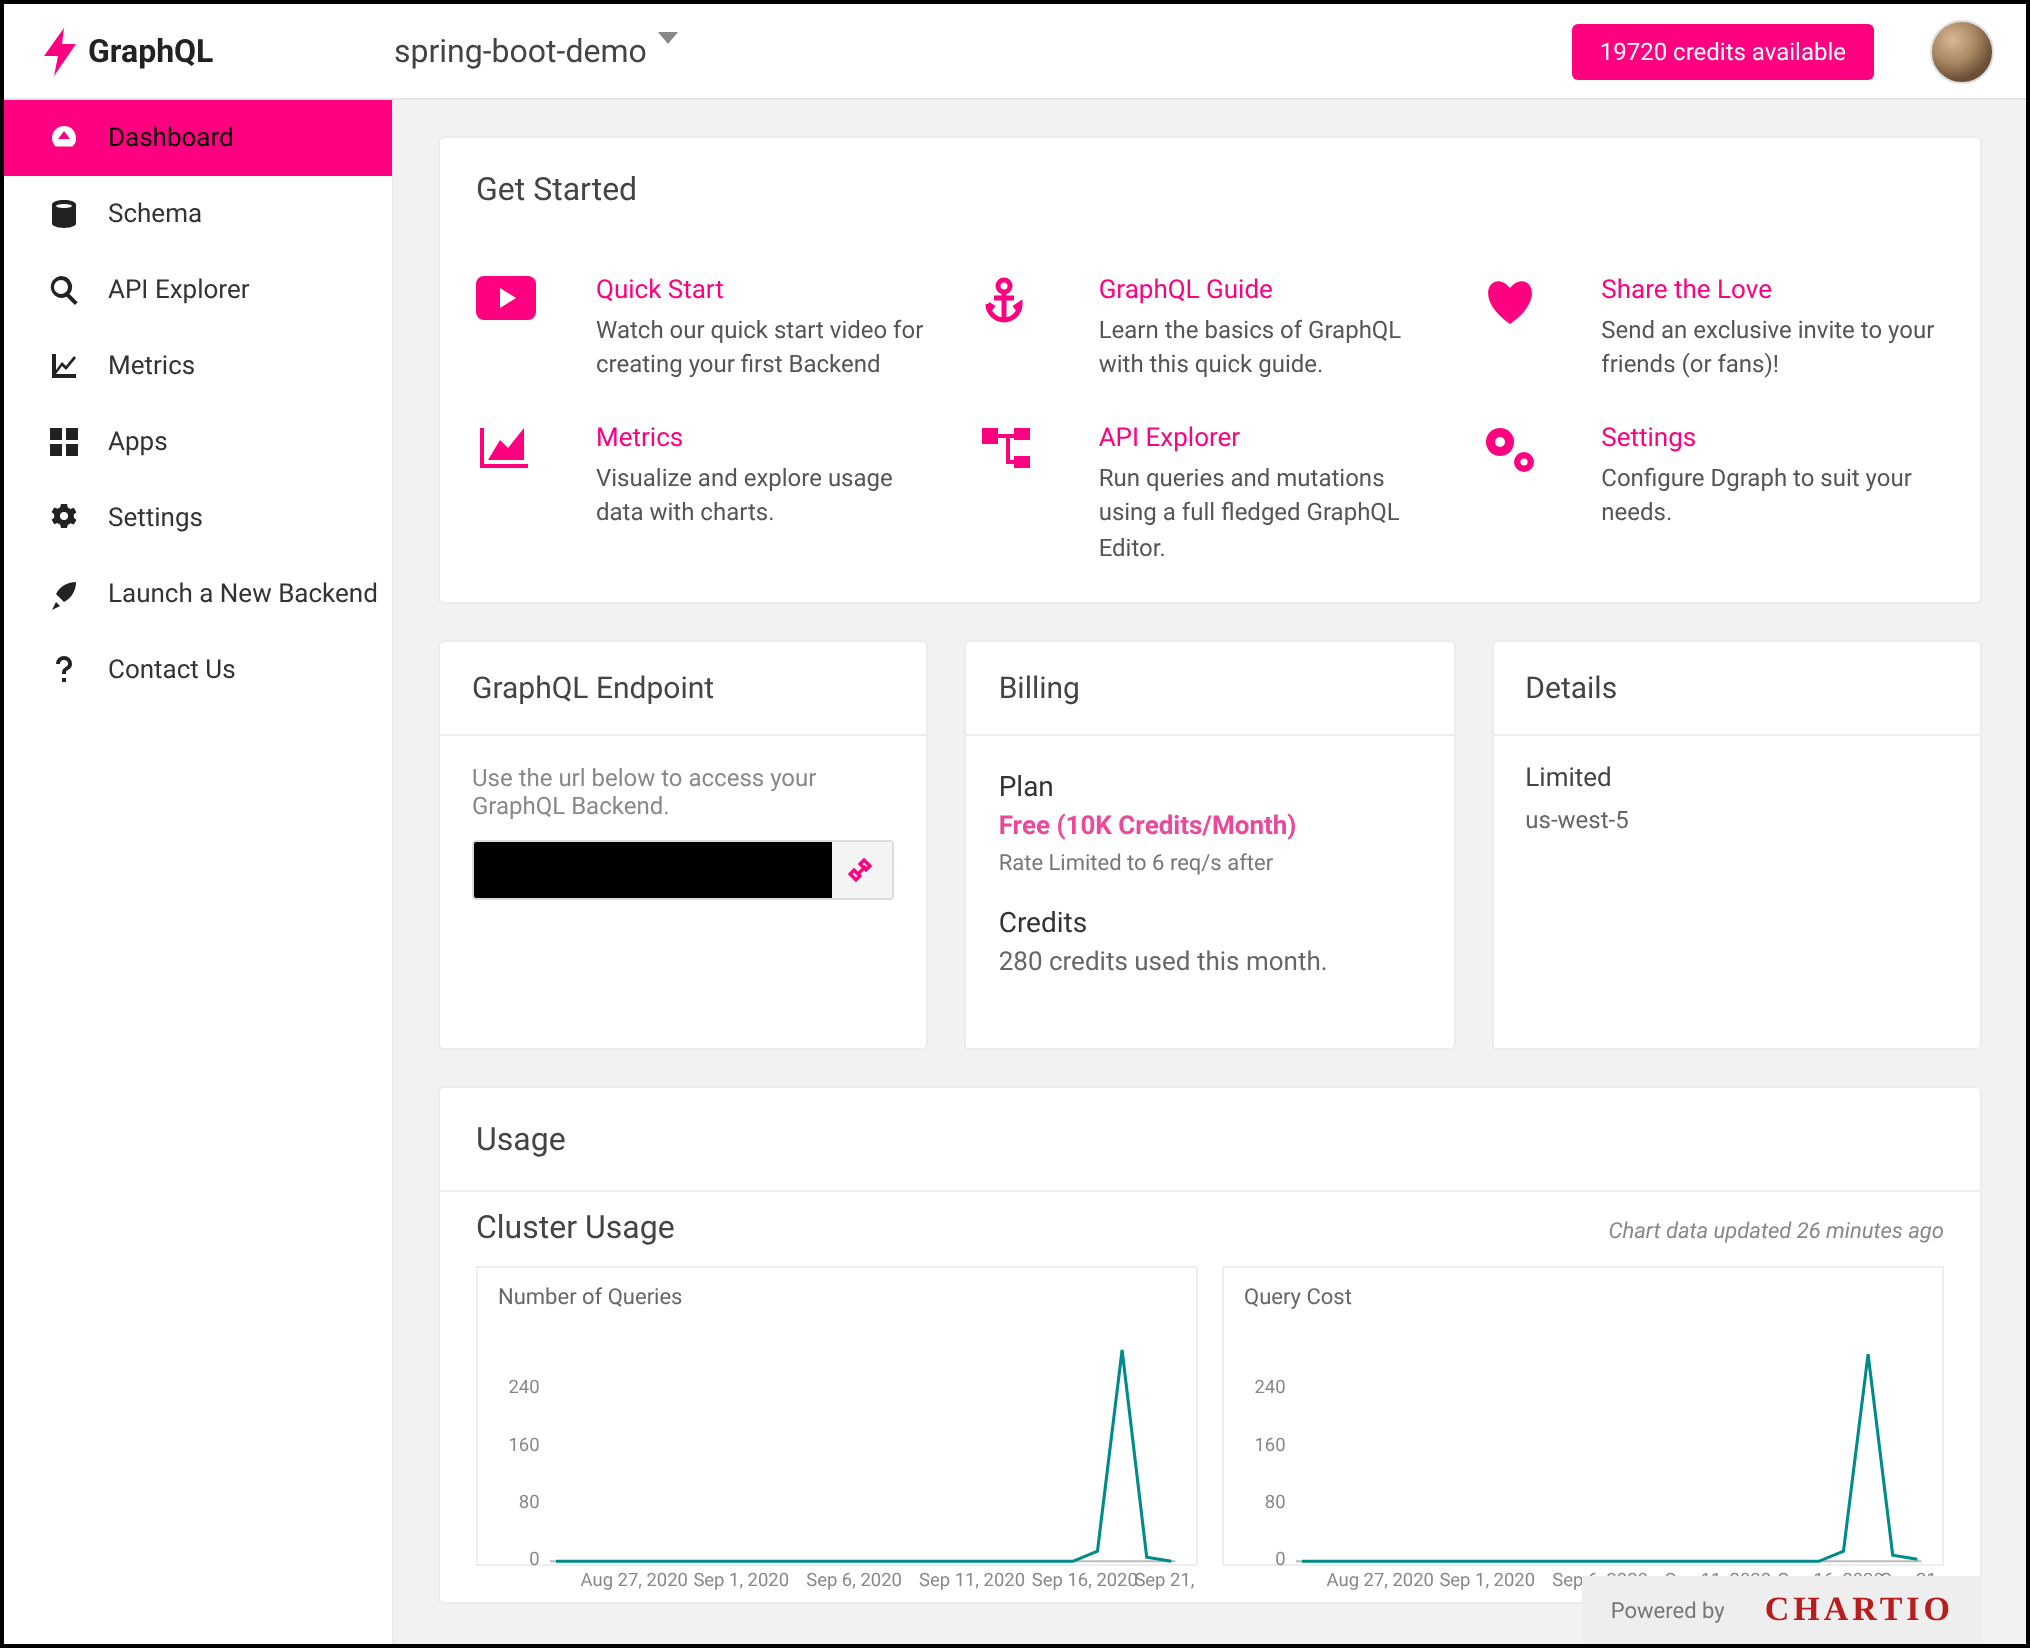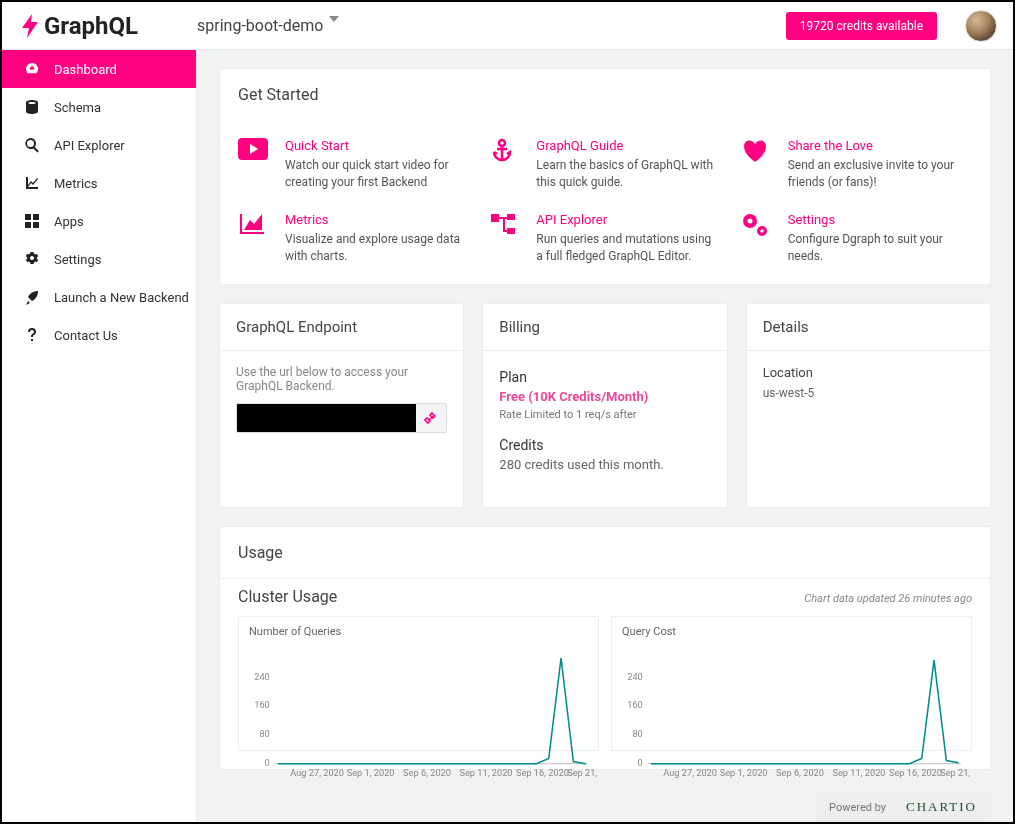--- a/index.html
+++ b/index.html
@@ -1,41 +1,41 @@
 <!DOCTYPE html>
 <html><head>
 <meta charset="utf-8">
 <style>
 * { box-sizing: border-box; margin: 0; padding: 0; }
 body { font-family: -apple-system, BlinkMacSystemFont, "Segoe UI", Roboto, "Helvetica Neue", Arial, sans-serif; background: #000; width: 1015px; height: 824px; overflow: hidden; font-size: 13px; color: #333; }
 .app-frame { background: #fff; position: absolute; top: 2px; left: 2px; right: 2px; bottom: 2px; display: flex; flex-direction: column; }
 .topbar { height: 48px; border-bottom: 1px solid #e5e5e5; display: flex; align-items: center; padding: 0 16px 0 0; }
-.logo { width: 195px; display: flex; align-items: center; padding-left: 18px; font-size: 24px; font-weight: 700; color: #222; }
+.logo { width: 195px; display: flex; align-items: center; padding-left: 18px; font-size: 16px; font-weight: 700; color: #222; }
 .logo svg { margin-right: 4px; }
 .project-switcher { font-size: 16px; color: #444; cursor: pointer; display: flex; align-items: flex-start; }
 .project-switcher svg { margin-left: 6px; fill: #888; }
 .topbar-right { margin-left: auto; display: flex; align-items: center; gap: 28px; }
 .credits-pill { background: #ff0081; color: #fff; font-size: 12px; padding: 7px 14px; border-radius: 3px; cursor: pointer; }
 .avatar { width: 32px; height: 32px; border-radius: 50%; background: radial-gradient(circle at 35% 30%, #d8b896 0%, #a88662 40%, #6a5038 70%); border: 1px solid #ddd; cursor: pointer; }
 
 .body-row { flex: 1; display: flex; overflow: hidden; }
 .sidebar { width: 195px; background: #fff; border-right: 1px solid #ececec; }
 .sidebar-item { height: 38px; display: flex; align-items: center; padding-left: 22px; font-size: 13px; color: #333; cursor: pointer; gap: 14px; }
-.sidebar-item.active { background: #ff0081; color: #ffffff; }
+.sidebar-item.active { background: #ff0081; color: #000000; }
 .sidebar-item svg { flex-shrink: 0; }
 .sidebar-item.active svg path, .sidebar-item.active svg rect, .sidebar-item.active svg circle { fill: #fff; }
 .sidebar-item svg path, .sidebar-item svg rect, .sidebar-item svg circle { fill: #222; }
 
 .main { flex: 1; background: #f2f2f2; overflow-y: auto; padding: 18px 22px 0 22px; position: relative; }
 .card { background: #fff; border: 1px solid #ececec; border-radius: 3px; margin-bottom: 18px; }
 .card-header { padding: 16px 18px; font-size: 16px; color: #444; }
 .card-sep { border-top: 1px solid #eee; }
 
 .get-started-grid { display: grid; grid-template-columns: repeat(3, 1fr); gap: 20px 20px; padding: 18px; }
-.gs-item { display: flex; gap: 15px; }
+.gs-item { display: flex; gap: 28px; }
 .gs-icon { width: 32px; height: 32px; flex-shrink: 0; color: #ff0081; display: flex; align-items: flex-start; }
 .gs-title { color: #ff0081; font-size: 13px; margin-bottom: 4px; cursor: pointer; }
 .gs-desc { color: #555; font-size: 12px; line-height: 1.45; }
 
 .row3 { display: grid; grid-template-columns: 1fr 1fr 1fr; gap: 18px; margin-bottom: 18px; }
 .panel { background: #fff; border: 1px solid #ececec; border-radius: 3px; }
 .panel-header { padding: 14px 16px; font-size: 15px; color: #444; border-bottom: 1px solid #eee; }
 .panel-body { padding: 14px 16px; font-size: 12.5px; color: #555; }
 .panel-body .strong { font-weight: 400; color: #333; font-size: 14px; margin-top: 4px; }
 .panel-body .sub { color: #777; margin-top: 4px; }
@@ -43,29 +43,29 @@
 
 .endpoint-box { display: flex; margin-top: 10px; border: 1px solid #ddd; background: #f4f4f4; border-radius: 2px; overflow: hidden; }
 .endpoint-box input { flex: 1; border: none; background: #000; color: #000; padding: 7px 8px; font-size: 12px; }
 .endpoint-copy { width: 30px; display: flex; align-items: center; justify-content: center; cursor: pointer; background: #f4f4f4; }
 
 .usage-card .card-header { font-size: 16px; }
 .cluster-row { display: flex; justify-content: space-between; align-items: baseline; padding: 8px 18px 0 18px; }
 .cluster-title { font-size: 16px; color: #444; }
 .cluster-updated { font-size: 11px; font-style: italic; color: #888; }
 .charts-row { display: flex; gap: 12px; padding: 10px 18px 18px 18px; }
-.chart { flex: 1; border: 1px solid #eee; background: #fff; padding: 8px 10px; position: relative; height: 135px; }
+.chart { flex: 1; border: 1px solid #eee; background: #fff; padding: 8px 10px; position: relative; height: 150px; }
 .chart-title { font-size: 11px; color: #666; }
 .chart svg { position: absolute; inset: 0; }
 .chart .yaxis text, .chart .xaxis text { font-size: 9px; fill: #888; }
 .chart .axis-line { stroke: #bbb; stroke-width: 1; }
 .chart .plot-line { stroke: #008b8b; stroke-width: 1.5; fill: none; }
 
 .powered-by { position: absolute; right: 22px; bottom: 0; background: #eee; padding: 7px 14px; font-size: 11px; color: #777; display: flex; align-items: center; gap: 20px; }
-.powered-by b { font-family: Georgia, serif; letter-spacing: 2px; font-size: 13px; color: #14532d; font-weight: 400; }
+.powered-by b { font-family: Georgia, serif; letter-spacing: 2px; font-size: 17px; color: #b91c1c; font-weight: 700; }
 </style>
 </head>
 <body>
 
 <div class="app-frame">
   <div class="topbar">
     <div class="logo">
       <svg width="20" height="24" viewBox="0 0 20 24">
           <path d="M12 0 L2 14 H9 L7 24 L18 8 H11 Z" fill="#ff0081"></path>
         </svg>
@@ -235,31 +235,31 @@
             </div>
             <div style="height:60px"></div>
           </div>
         </div>
 
         <div class="panel">
           <div class="panel-header">Billing</div>
           <div class="panel-body">
             <div class="strong">Plan</div>
             <div class="sub" style="font-size:13px;color:#ec4899;font-weight:bold;">Free (10K Credits/Month)</div>
-            <div class="sub" style="font-size:11px;">Rate Limited to 1 req/s after</div>
+            <div class="sub" style="font-size:11px;">Rate Limited to 6 req/s after</div>
             <div class="spacer"></div>
             <div class="strong">Credits</div>
             <div class="sub" style="font-size:13px;color:#666;">280 credits used this month.</div>
           </div>
         </div>
 
         <div class="panel">
           <div class="panel-header">Details</div>
           <div class="panel-body">
-            <div style="font-size:13px;color:#444;">Location</div>
+            <div style="font-size:13px;color:#444;">Limited</div>
             <div style="font-size:12px;color:#666;margin-top:6px;">us-west-5</div>
           </div>
         </div>
       </div>
 
       <div class="card usage-card">
         <div class="card-header">Usage</div>
         <div class="card-sep"></div>
         <div class="cluster-row">
           <div class="cluster-title">Cluster Usage</div>

